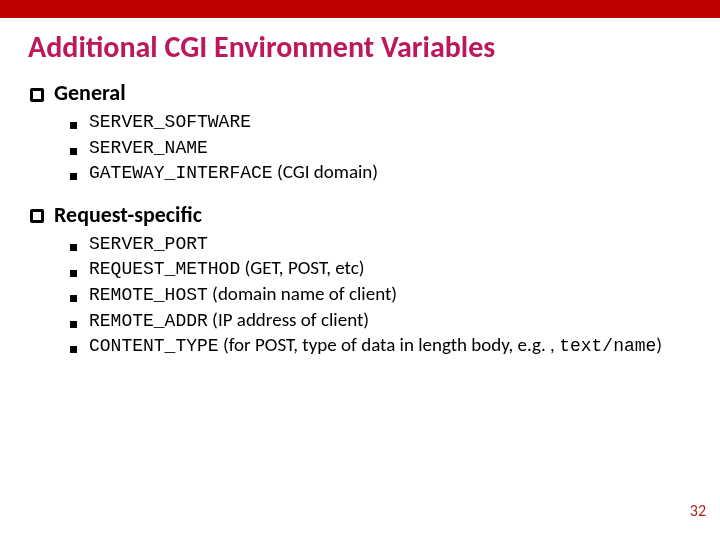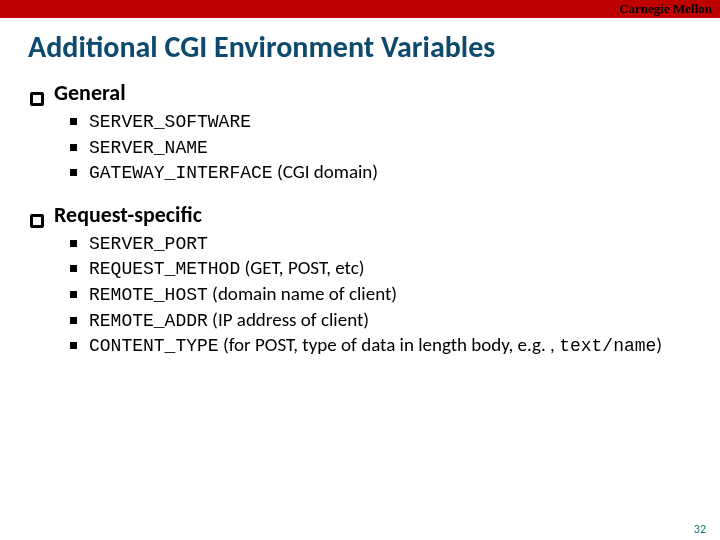--- a/index.html
+++ b/index.html
@@ -1,37 +1,36 @@
 <!DOCTYPE html>
 <html><head>
 <meta charset="utf-8">
 <style>
   * { margin: 0; padding: 0; box-sizing: border-box; }
   html, body { width: 720px; height: 540px; background: #fff; font-family: Calibri, "Segoe UI", Arial, sans-serif; color: #000; }
   .slide { position: relative; width: 720px; height: 540px; }
   .topbar { width: 720px; height: 18px; background: #be0000; }
   .brand { position: absolute; top: 0; right: 8px; font-family: "Times New Roman", serif; font-weight: bold; font-size: 13px; color: #000; line-height: 18px; }
-  .title { font-weight: bold; font-size: 30px; color: #0c4a6e; margin: 10px 0 14px 28px; letter-spacing: 0; }
+  .title { font-weight: bold; font-size: 30px; color: #be185d; margin: 10px 0 14px 28px; letter-spacing: 0; }
   .content { margin-left: 30px; margin-right: 30px; }
-  .l1 { display: flex; align-items: flex-end; margin-bottom: 4px; }
+  .l1 { display: flex; align-items: center; margin-bottom: 4px; }
   .l1-bullet { width: 14px; height: 14px; border: 3px solid #000; border-radius: 2px; margin-right: 10px; flex-shrink: 0; margin-top: 4px; }
   .l1-text { font-weight: bold; font-size: 22px; }
   .l2-list { margin: 4px 0 16px 40px; }
-  .l2 { display: flex; align-items: flex-start; margin-bottom: 2px; }
+  .l2 { display: flex; align-items: center; margin-bottom: 2px; }
   .l2-bullet { width: 7px; height: 7px; background: #000; margin-right: 12px; flex-shrink: 0; margin-top: 8px; }
   .l2-text { font-size: 19px; line-height: 1.2; }
   .mono { font-family: "Courier New", monospace; font-size: 18px; }
-  .pagenum { position: absolute; bottom: 4px; right: 14px; font-size: 12px; color: #0f766e; }
+  .pagenum { position: absolute; bottom: 20px; right: 14px; font-size: 16px; color: #b91c1c; }
 </style>
 </head>
 <body>
 <div class="slide">
 
 <div class="topbar"></div>
-<div class="brand">Carnegie Mellon</div>
 
 <h1 class="title">Additional CGI Environment Variables</h1>
 
 <div class="content">
 
   <div class="l1">
     <span class="l1-bullet"></span>
     <span class="l1-text">General</span>
   </div>
   <div class="l2-list">

